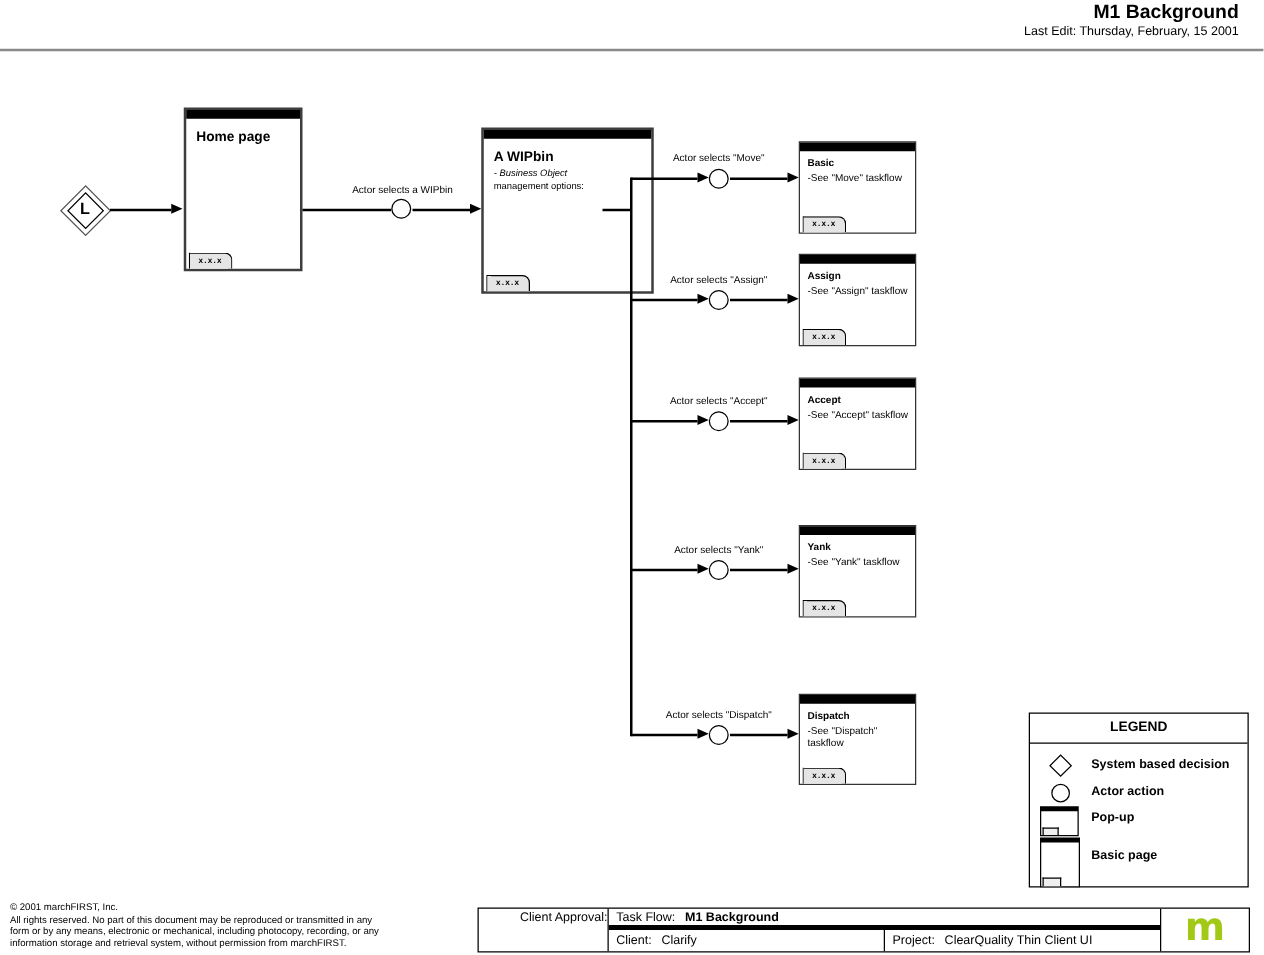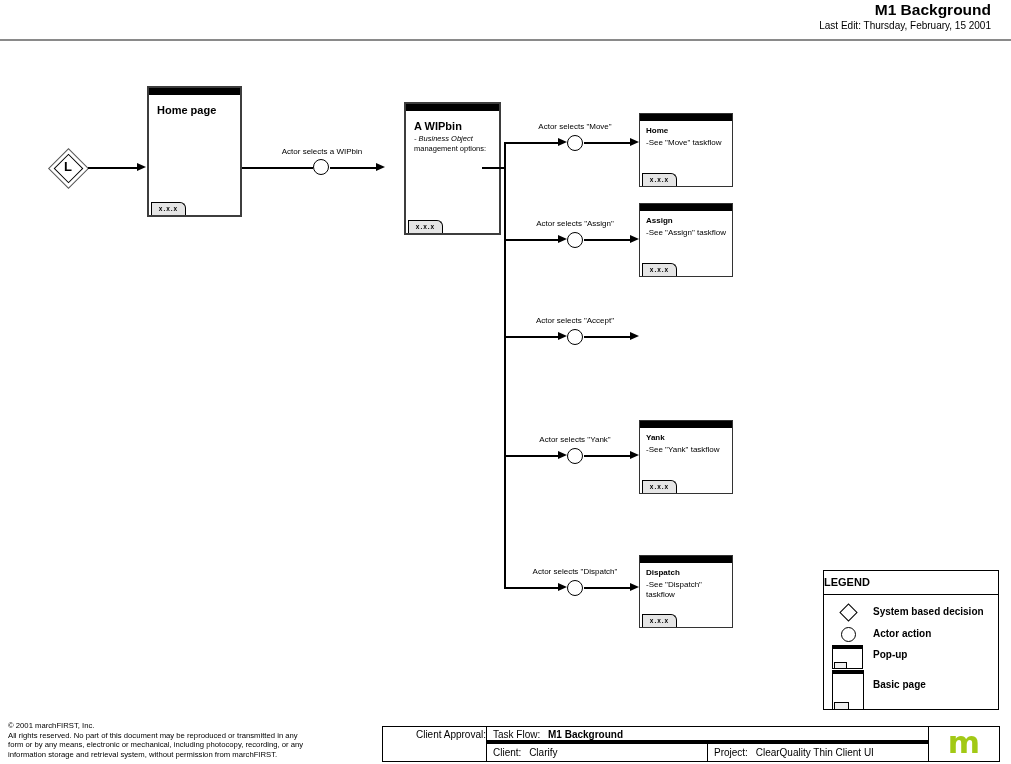--- a/index.html
+++ b/index.html
@@ -31,21 +31,21 @@
     border:1px solid #000;border-bottom:none;border-top-right-radius:6px;
     font-size:6.5px;font-weight:bold;text-align:center;line-height:12px;letter-spacing:1px;
   }
   
   #start{left:48px;top:148px;width:40px;height:40px;}
   .dia-o{position:absolute;left:6px;top:6px;width:27px;height:27px;border:1.5px solid #555;transform:rotate(45deg);background:#fff;}
   .dia-i{position:absolute;left:10px;top:10px;width:19px;height:19px;border:1.5px solid #000;transform:rotate(45deg);background:#fff;}
   #start-lbl{position:absolute;left:0;top:11px;width:40px;text-align:center;font-size:13px;font-weight:bold;}
   
   #legend{left:823px;top:570px;width:174px;height:138px;border:1.5px solid #000;background:#fff;}
-  #legend-hd{position:absolute;left:0;top:0;right:0;height:23px;border-bottom:1.5px solid #000;line-height:23px;font-size:11px;font-weight:bold;}
+  #legend-hd{position:absolute;left:0;top:0;right:0;height:23px;border-bottom:1.5px solid #000;text-align:center;line-height:23px;font-size:11px;font-weight:bold;}
   .leg-lbl{position:absolute;left:49px;font-size:10px;font-weight:bold;}
   .leg-dia{position:absolute;left:18px;top:35px;width:11px;height:11px;border:1.2px solid #000;transform:rotate(45deg);background:#fff;}
   .leg-circ{position:absolute;left:17px;top:56px;width:13px;height:13px;border:1.2px solid #000;border-radius:50%;background:#fff;}
   .leg-pop{position:absolute;left:8px;top:74px;width:29px;height:19px;border:1px solid #000;border-top:4px solid #000;background:#fff;}
   .leg-basic{position:absolute;left:8px;top:99px;width:30px;height:35px;border:1px solid #000;border-top:4px solid #000;background:#fff;}
   .leg-tab{position:absolute;left:1px;bottom:0;width:11px;height:5px;border:1px solid #000;border-bottom:none;background:#efefef;}
   
   #copyright{left:8px;top:721px;font-size:7.7px;line-height:9.6px;}
   #copyright span{display:block;}
   #approval{left:382px;top:726px;width:616px;height:34px;border:1px solid #000;background:#fff;font-size:10px;}
@@ -82,42 +82,42 @@
     <div class="bigtitle">Home page</div>
     <div class="tab">x.x.x</div>
   </div>
 
   <div class="hl" style="left:242px;top:167px;width:71px;"></div>
   <div class="flowlbl" style="left:242px;top:147px;">Actor selects a WIPbin</div>
   <div class="circ" style="left:313px;top:159px;width:14px;height:14px;"></div>
   <div class="hl" style="left:330px;top:167px;width:46px;"></div>
   <div class="ah" style="left:376px;top:163px;"></div>
 
-  <div class="pagebox" style="left:404px;top:102px;width:93px;height:129px;">
+  <div class="pagebox" style="left:385px;top:102px;width:93px;height:129px;padding-left:41px;">
     <div class="topbar"></div>
     <div class="bigtitle">A WIPbin</div>
     <div class="wdesc">
       <span style="display:block;font-style:italic;">- Business Object</span>
       <span style="display:block;">management  options:</span>
     </div>
     <div class="tab">x.x.x</div>
   </div>
 
   <div class="hl" style="left:482px;top:167px;width:23px;"></div>
   <div class="vl" style="left:504px;top:142px;height:447px;"></div>
 
   <div class="hl" style="left:505px;top:142px;width:53px;"></div>
   <div class="ah" style="left:558px;top:138px;"></div>
   <div class="flowlbl" style="left:495px;top:122px;">Actor selects "Move"</div>
   <div class="circ" style="left:567px;top:135px;width:14px;height:14px;"></div>
   <div class="hl" style="left:584px;top:142px;width:46px;"></div>
   <div class="ah" style="left:630px;top:138px;"></div>
   <div class="popbox" style="left:639px;top:113px;width:92px;height:72px;">
     <div class="topbar"></div>
-    <div class="smalltitle">Home</div>
+    <div class="smalltitle">Basic</div>
     <div class="desc">-See "Move" taskflow</div>
     <div class="tab">x.x.x</div>
   </div>
 
   <div class="hl" style="left:505px;top:239px;width:53px;"></div>
   <div class="ah" style="left:558px;top:235px;"></div>
   <div class="flowlbl" style="left:495px;top:219px;">Actor selects "Assign"</div>
   <div class="circ" style="left:567px;top:232px;width:14px;height:14px;"></div>
   <div class="hl" style="left:584px;top:239px;width:46px;"></div>
   <div class="ah" style="left:630px;top:235px;"></div>
@@ -127,20 +127,26 @@
     <div class="desc">-See "Assign" taskflow</div>
     <div class="tab">x.x.x</div>
   </div>
 
   <div class="hl" style="left:505px;top:336px;width:53px;"></div>
   <div class="ah" style="left:558px;top:332px;"></div>
   <div class="flowlbl" style="left:495px;top:316px;">Actor selects "Accept"</div>
   <div class="circ" style="left:567px;top:329px;width:14px;height:14px;"></div>
   <div class="hl" style="left:584px;top:336px;width:46px;"></div>
   <div class="ah" style="left:630px;top:332px;"></div>
+  <div class="popbox" style="left:639px;top:302px;width:92px;height:72px;">
+    <div class="topbar"></div>
+    <div class="smalltitle">Accept</div>
+    <div class="desc">-See "Accept" taskflow</div>
+    <div class="tab">x.x.x</div>
+  </div>
 
   <div class="hl" style="left:505px;top:455px;width:53px;"></div>
   <div class="ah" style="left:558px;top:451px;"></div>
   <div class="flowlbl" style="left:495px;top:435px;">Actor selects "Yank"</div>
   <div class="circ" style="left:567px;top:448px;width:14px;height:14px;"></div>
   <div class="hl" style="left:584px;top:455px;width:46px;"></div>
   <div class="ah" style="left:630px;top:451px;"></div>
   <div class="popbox" style="left:639px;top:420px;width:92px;height:72px;">
     <div class="topbar"></div>
     <div class="smalltitle">Yank</div>

